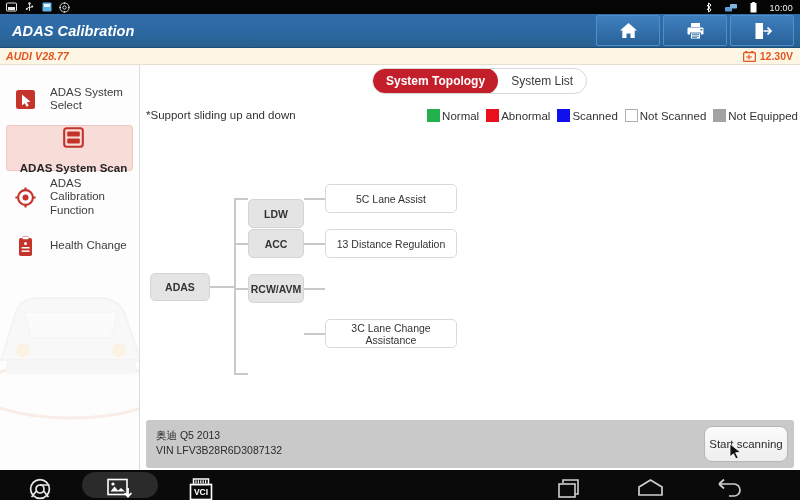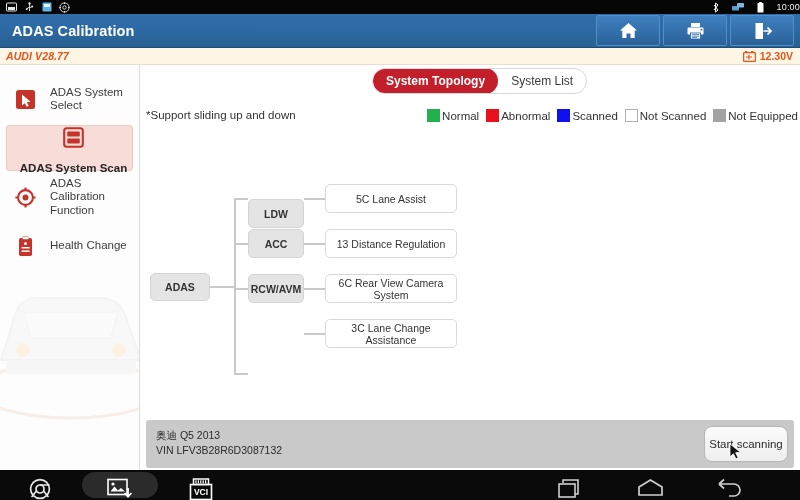--- a/index.html
+++ b/index.html
@@ -9,32 +9,32 @@
     background: #000; overflow: hidden;
   }
   #app { position: relative; width: 800px; height: 500px; }
 
   
   .statusbar {
     position: absolute; left: 0; top: 0; width: 800px; height: 14px;
     background: #050505; display: flex; align-items: center;
   }
   .sb-left { display: flex; align-items: center; gap: 7px; padding-left: 6px; }
-  .sb-right { margin-left: auto; display: flex; align-items: center; gap: 12px; }
+  .sb-right { margin-left: auto; display: flex; align-items: flex-end; gap: 12px; padding-right: 7px; }
   .sb-time { color: #f2f2f2; font-size: 9px; letter-spacing: .2px; }
   .sb-ic { display: block; }
 
   
   .titlebar {
     position: absolute; left: 0; top: 14px; width: 800px; height: 34px;
     background: linear-gradient(180deg,#2f6ca8 0%,#2d6aa6 40%,#28608f 100%);
     display: flex; align-items: center;
     border-bottom: 1px solid #1d4d77;
   }
-  .apptitle { color: #fff; font-size: 14.5px; font-weight: bold; padding-left: 12px; letter-spacing: .1px; }
+  .apptitle { color: #fff; font-size: 14.5px; font-weight: bold; padding-left: 12px; letter-spacing: .1px; font-style: italic; }
   .tb-btns { margin-left: auto; display: flex; height: 100%; align-items: center; padding-right: 6px; gap: 3px; }
   .tb-btn {
     width: 64px; height: 31px;
     background: linear-gradient(180deg,#3f7fbd 0%,#336fab 55%,#2a6197 100%);
     border: 1px solid #4d90cc; border-radius: 2px;
     display: flex; align-items: center; justify-content: center;
     cursor: pointer;
   }
 
   
@@ -327,21 +327,20 @@
       <div class="node leaf" style="left:185px;top:7px;width:132px;height:29px;">5C Lane Assist</div>
 
       <div class="wire" style="left:94px;top:66px;width:14px;height:1.5px;"></div>
       <div class="node lvl2" style="left:108px;top:52px;width:56px;height:29px;">ACC</div>
       <div class="wire" style="left:164px;top:66px;width:21px;height:1.5px;"></div>
       <div class="node leaf" style="left:185px;top:52px;width:132px;height:29px;">13 Distance Regulation</div>
 
       <div class="wire" style="left:94px;top:111px;width:14px;height:1.5px;"></div>
       <div class="node lvl2" style="left:108px;top:97px;width:56px;height:29px;">RCW/AVM</div>
       <div class="wire" style="left:164px;top:111px;width:21px;height:1.5px;"></div>
-      <div class="node leaf" style="left:185px;top:97px;width:132px;height:29px;">6C Rear View Camera System</div>
 
       <div class="wire" style="left:94px;top:196px;width:14px;height:1.5px;"></div>
       <div class="wire" style="left:164px;top:156px;width:21px;height:1.5px;"></div>
       <div class="node leaf" style="left:185px;top:142px;width:132px;height:29px;">3C Lane Change Assistance</div>
     </div>
   </div>
 
   <div class="vehbar">
     <div class="veh-txt">
       <div>奥迪 Q5 2013</div>

